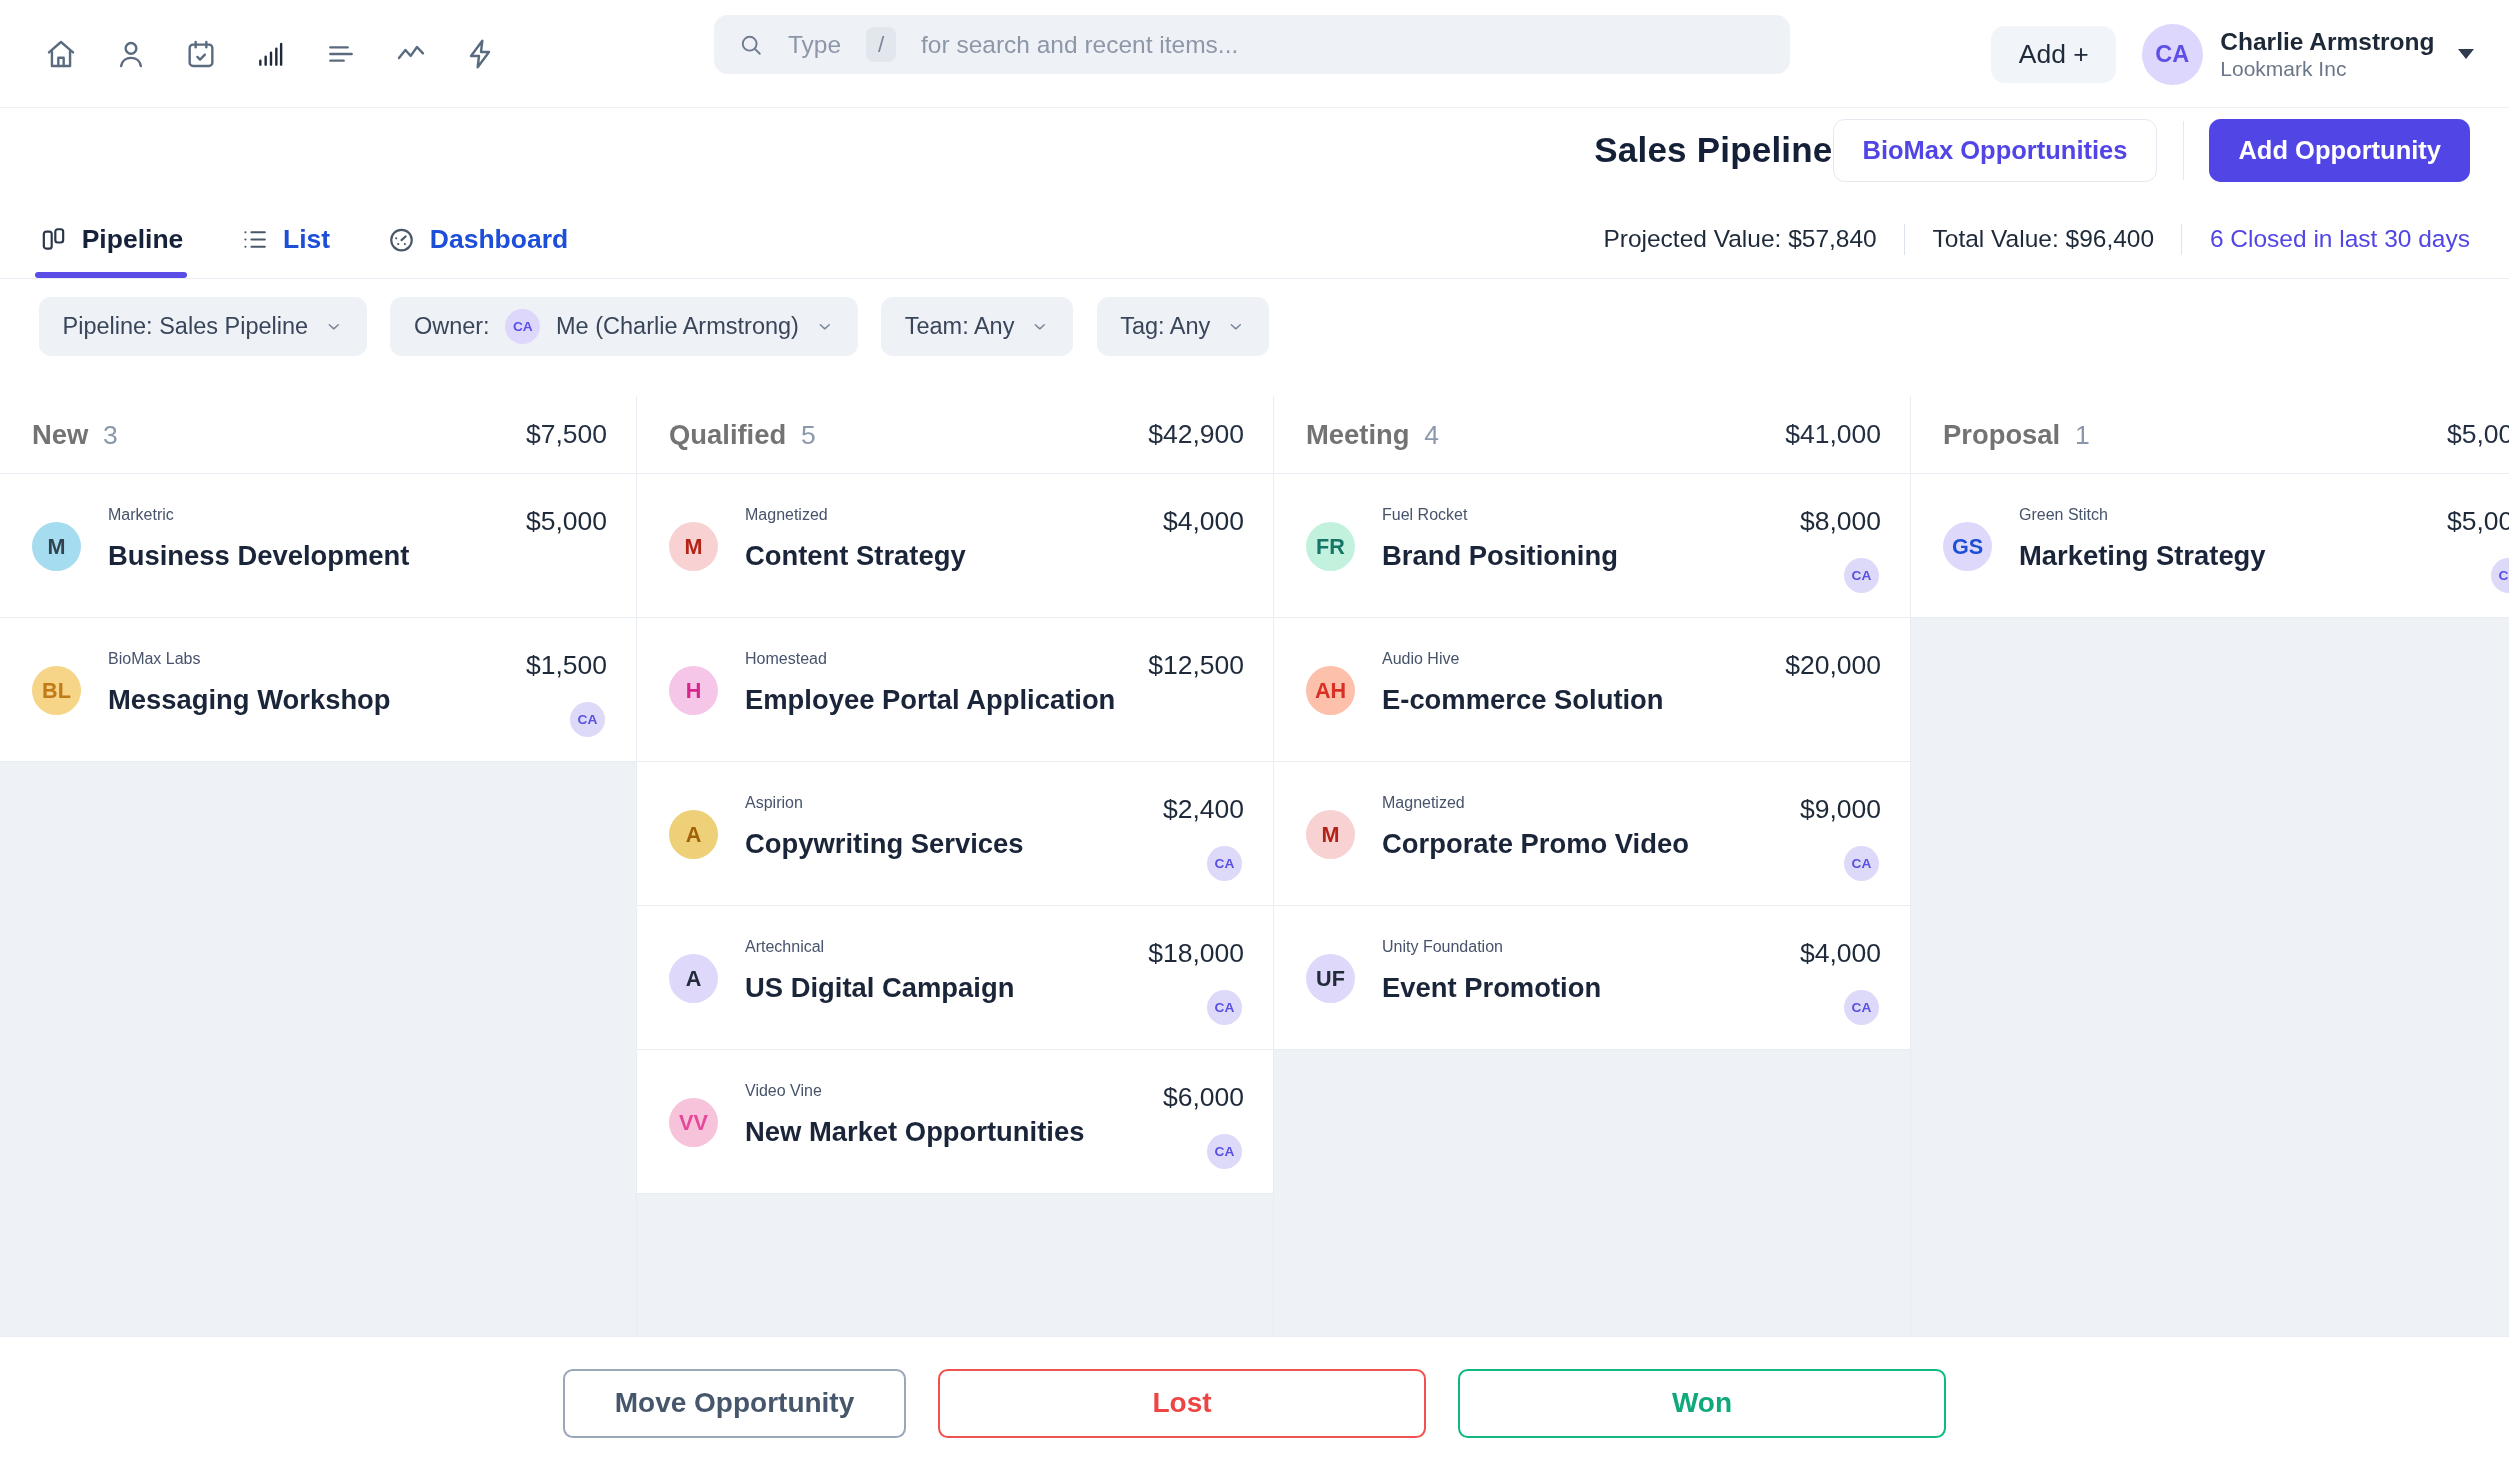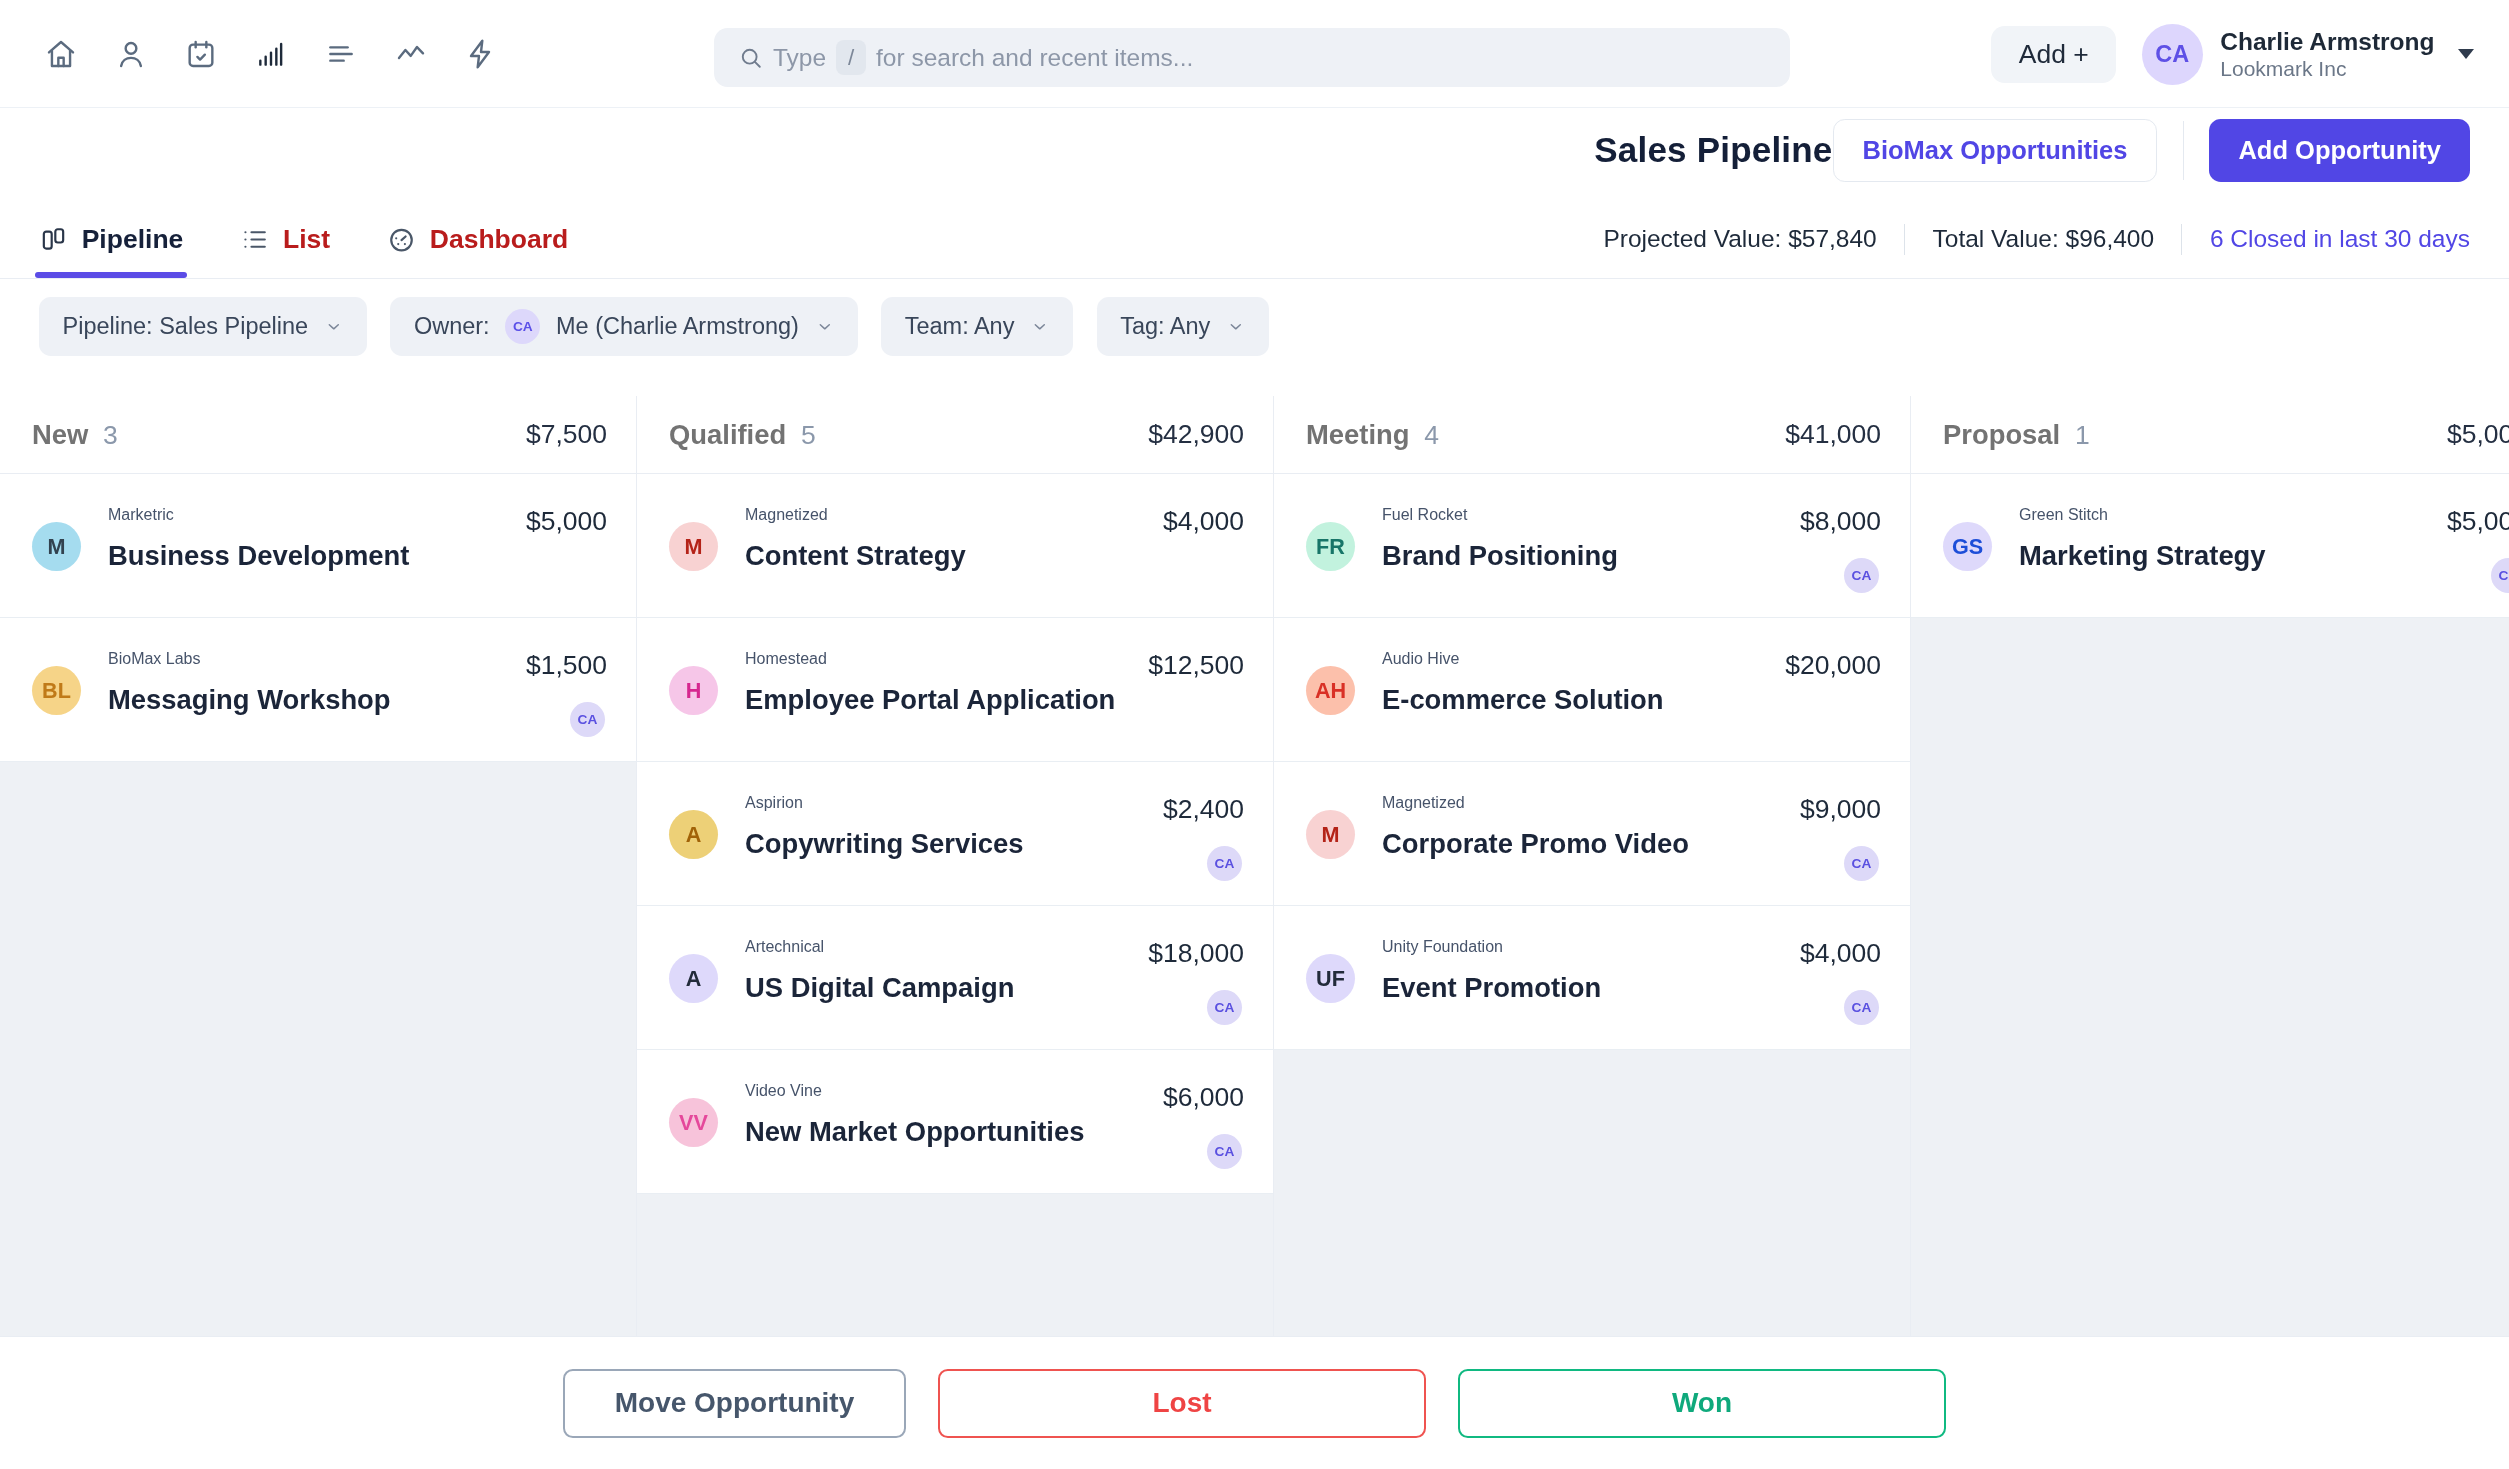--- a/index.html
+++ b/index.html
@@ -11,23 +11,23 @@
   svg { display:block; }
 
   
   .navbar { position:absolute; top:0; left:0; right:0; height:108px;
             border-bottom:1px solid #edf1f6; background:#fff; }
   .nav-icons { position:absolute; left:45px; top:0; height:108px; display:flex; align-items:center; gap:38px; }
   .nav-icon { width:32px; height:32px; color:#5b6b7f; cursor:pointer; }
   .nav-icon svg { width:32px; height:32px; }
   .nav-icon.active { color:#1e2a3a; }
 
-  .searchbar { position:absolute; left:714px; top:28px; width:1076px; height:59px;
+  .searchbar { position:absolute; left:714px; top:15px; width:1076px; height:59px;
                background:#eef1f6; border-radius:13.7px; display:flex; align-items:center;
-               padding:0 23.5px; gap:10px; color:#8d97a8; font-size:24.5px; }
+               padding:0 23.5px; gap:25px; color:#8d97a8; font-size:24.5px; }
   .searchbar .s-icon { width:25.5px; height:25.5px; color:#707c8e; }
   .searchbar .s-icon svg { width:25.5px; height:25.5px; }
   .searchbar kbd { background:#e2e7ee; color:#7c8798; border-radius:7.8px; padding:4.9px 11.8px;
                    font-family:"Liberation Sans",sans-serif; font-size:22.5px; }
 
   .nav-right { position:absolute; right:35px; top:0; height:108px; display:flex; align-items:center; gap:25.5px; }
   .add-plus-btn { height:57px; padding:0 27.4px; border-radius:13.7px; background:#f1f4f8; border:none;
                   font-size:26.5px; color:#1f2a3a; font-weight:500; display:flex; align-items:center; cursor:pointer;
                   font-family:inherit; }
   .user-chip { display:flex; align-items:center; gap:17.6px; cursor:pointer; }
@@ -50,21 +50,21 @@
   .btn-primary { height:63px; padding:0 29px; border-radius:11.8px; background:#5146e5; border:none;
                  color:#fff; font-size:25.5px; font-weight:600; display:flex; align-items:center; cursor:pointer;
                  font-family:inherit; }
 
   
   .tabs-row { position:absolute; top:200px; left:39px; right:39px; height:78px;
               display:flex; align-items:center; justify-content:space-between; }
   .tabs-border { position:absolute; top:278px; left:0; right:0; height:1px; background:#e9edf3; }
   .tabs { display:flex; align-items:center; gap:57px; }
   .tab { position:relative; display:flex; align-items:center; gap:13.7px; font-size:26.5px; font-weight:600;
-         color:#b91c1c; cursor:pointer; }
+         color:#1d4ed8; cursor:pointer; }
   .tab .t-icon { width:29px; height:29px; color:#4a5768; }
   .tab .t-icon svg { width:29px; height:29px; }
   .tab.active { color:#16213a; }
   .tab.active .t-icon { color:#2a3649; }
   .tab.active::after { content:""; position:absolute; left:-3.9px; right:-3.9px; bottom:-23.5px; height:5.9px;
                        border-radius:3.9px; background:#5b4ce6; }
   .stats { display:flex; align-items:center; font-size:24.5px; color:#1e2a3a; }
   .stats .stat-sep { width:1px; height:31px; background:#dde3ea; margin:0 27.4px; }
   .closed-link { color:#5146e5; cursor:pointer; }
 

